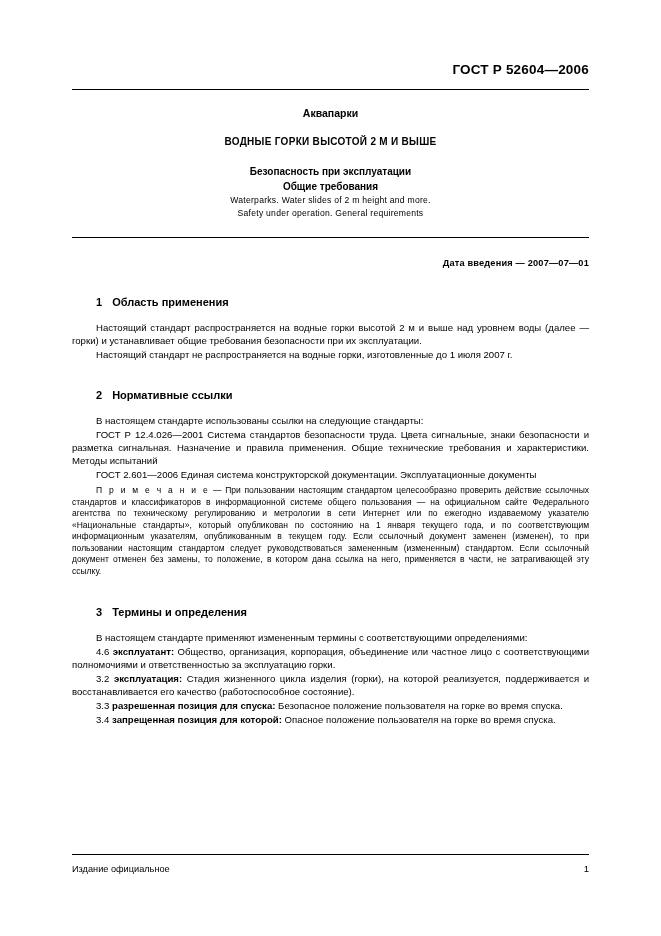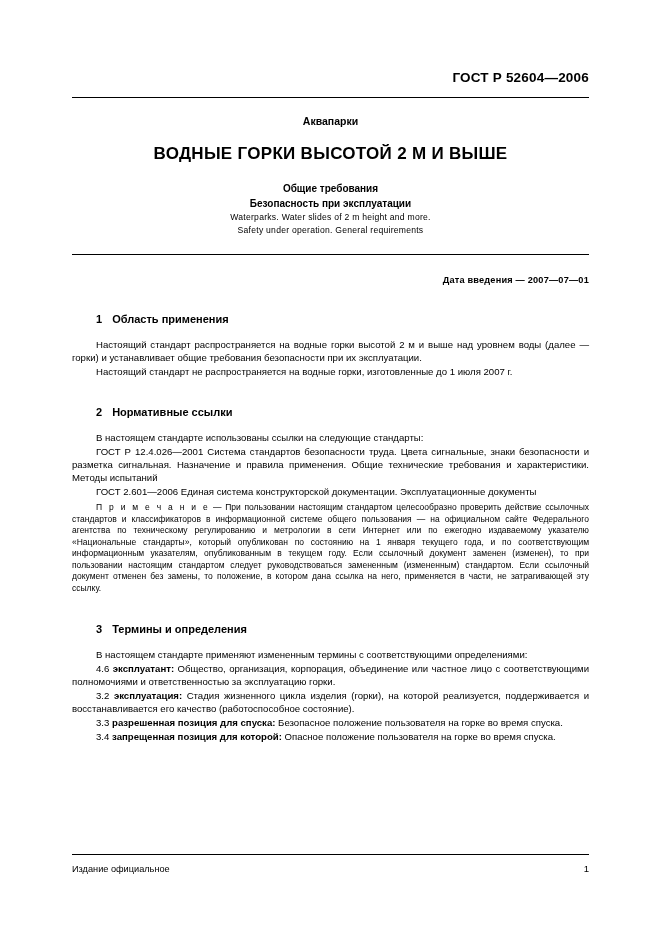--- a/index.html
+++ b/index.html
@@ -14,21 +14,21 @@
     color: #000000;
     position: relative;
     overflow: hidden;
   }
   .page {
     position: absolute;
     left: 0; top: 0;
     width: 661px;
     height: 936px;
     box-sizing: border-box;
-    padding: 8px 72px;
+    padding: 0 72px;
   }
   .doc-number {
     margin-top: 62px;
     text-align: right;
     font-size: 13.5px;
     font-weight: bold;
     letter-spacing: 0.2px;
   }
   .national-standard {
     margin-top: 28px;
@@ -45,21 +45,21 @@
   .title-block {
     text-align: center;
     margin-top: 17px;
   }
   .title-sub {
     font-size: 10.5px;
     font-weight: bold;
     margin-bottom: 17px;
   }
   .title-main {
-    font-size: 17px;
+    font-size: 10px;
     font-weight: bold;
     letter-spacing: 0.3px;
     margin-bottom: 18px;
   }
   .title-line2 {
     font-size: 10px;
     font-weight: bold;
     line-height: 1.45;
     margin-bottom: 0;
   }
@@ -140,22 +140,22 @@
 <div class="page">
 
   <div class="doc-number">ГОСТ Р 52604—2006</div>
 
 
   <div class="rule-top"></div>
 
   <div class="title-block">
     <div class="title-sub">Аквапарки</div>
     <div class="title-main">ВОДНЫЕ ГОРКИ ВЫСОТОЙ 2 М И ВЫШЕ</div>
+    <div class="title-line2">Безопасность при эксплуатации</div>
     <div class="title-line2">Общие требования</div>
-    <div class="title-line2">Безопасность при эксплуатации</div>
     <div class="title-en">
       <div>Waterparks. Water slides of 2 m height and more.</div>
       <div>Safety under operation. General requirements</div>
     </div>
   </div>
 
   <div class="rule-bottom"></div>
 
   <div class="intro-date">Дата введения — 2007—07—01</div>
 

